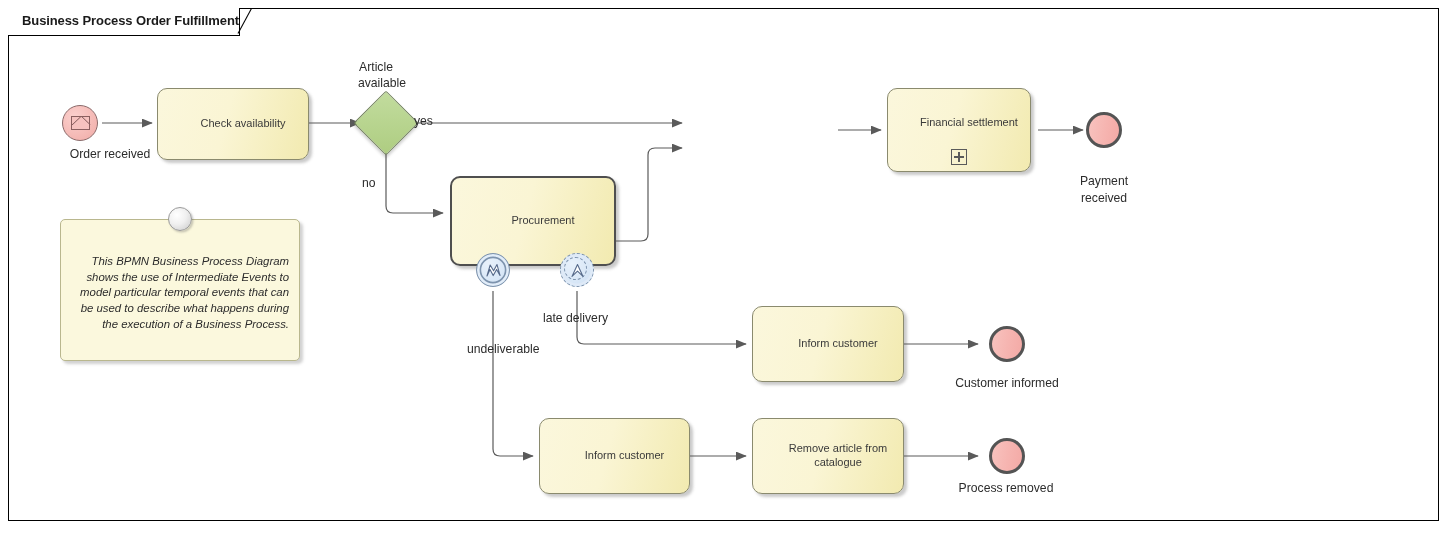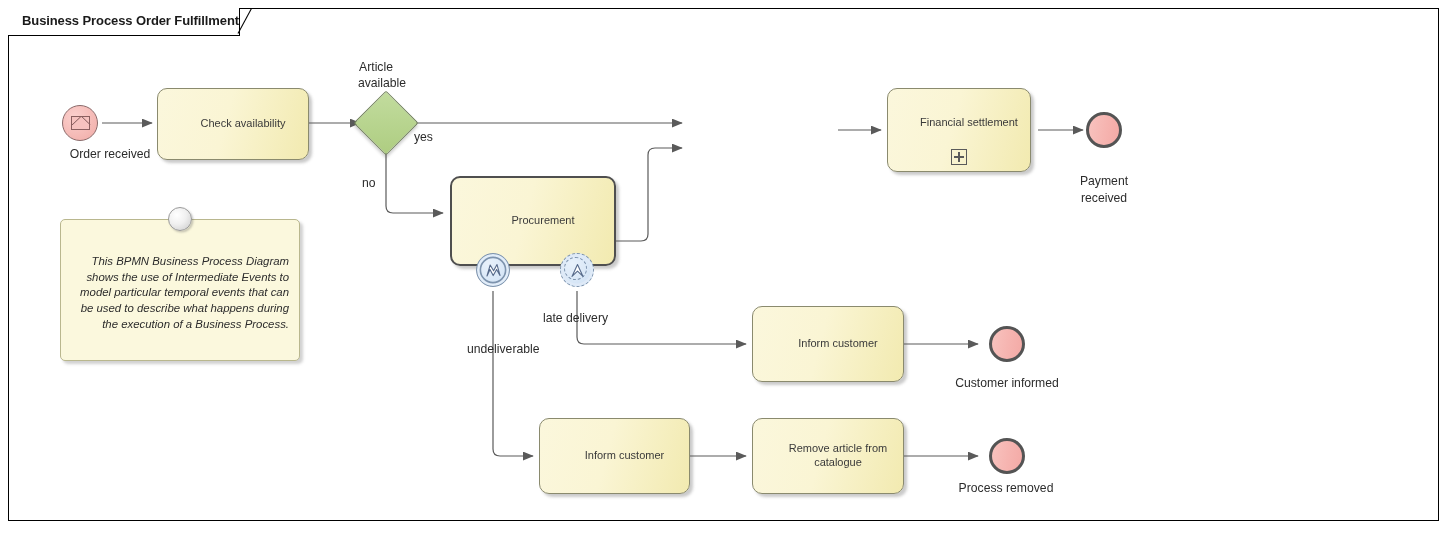--- a/index.html
+++ b/index.html
@@ -266,21 +266,21 @@
   </div>
   <div class="lbl center" style="left:82px; top:147px;margin-left:28px;">Order received</div>
 
   <div class="node task" style="left:157px; top:88px; width:152px; height:72px;">
     <span class="task-label">Check availability</span>
   </div>
 
   <div class="node gateway" style="left:363px; top:100px;"></div>
   <div class="lbl center" style="left:376px; top:60px;">Article</div>
   <div class="lbl center" style="left:382px; top:76px;">available</div>
-  <div class="lbl" style="left:414px; top:130px;">yes</div>
+  <div class="lbl" style="left:414px; top:114px;">yes</div>
   <div class="lbl" style="left:362px; top:176px;">no</div>
 
   <div class="node task thick" style="left:450px; top:176px; width:166px; height:90px;">
     <span class="task-label">Procurement</span>
   </div>
 
   <div class="node boundary solid" style="left:476px; top:253px;">
     <svg width="17" height="17" viewBox="0 0 17 17">
       <path d="M 2 14 L 5.2 3 L 8.6 8.8 L 12 2.6 L 15 13.4 L 11.6 7.4 L 8.2 13.6 L 5 7.6 Z" fill="#ffffff" stroke="#55698a" stroke-width="1.1" stroke-linejoin="round"></path>
     </svg>

